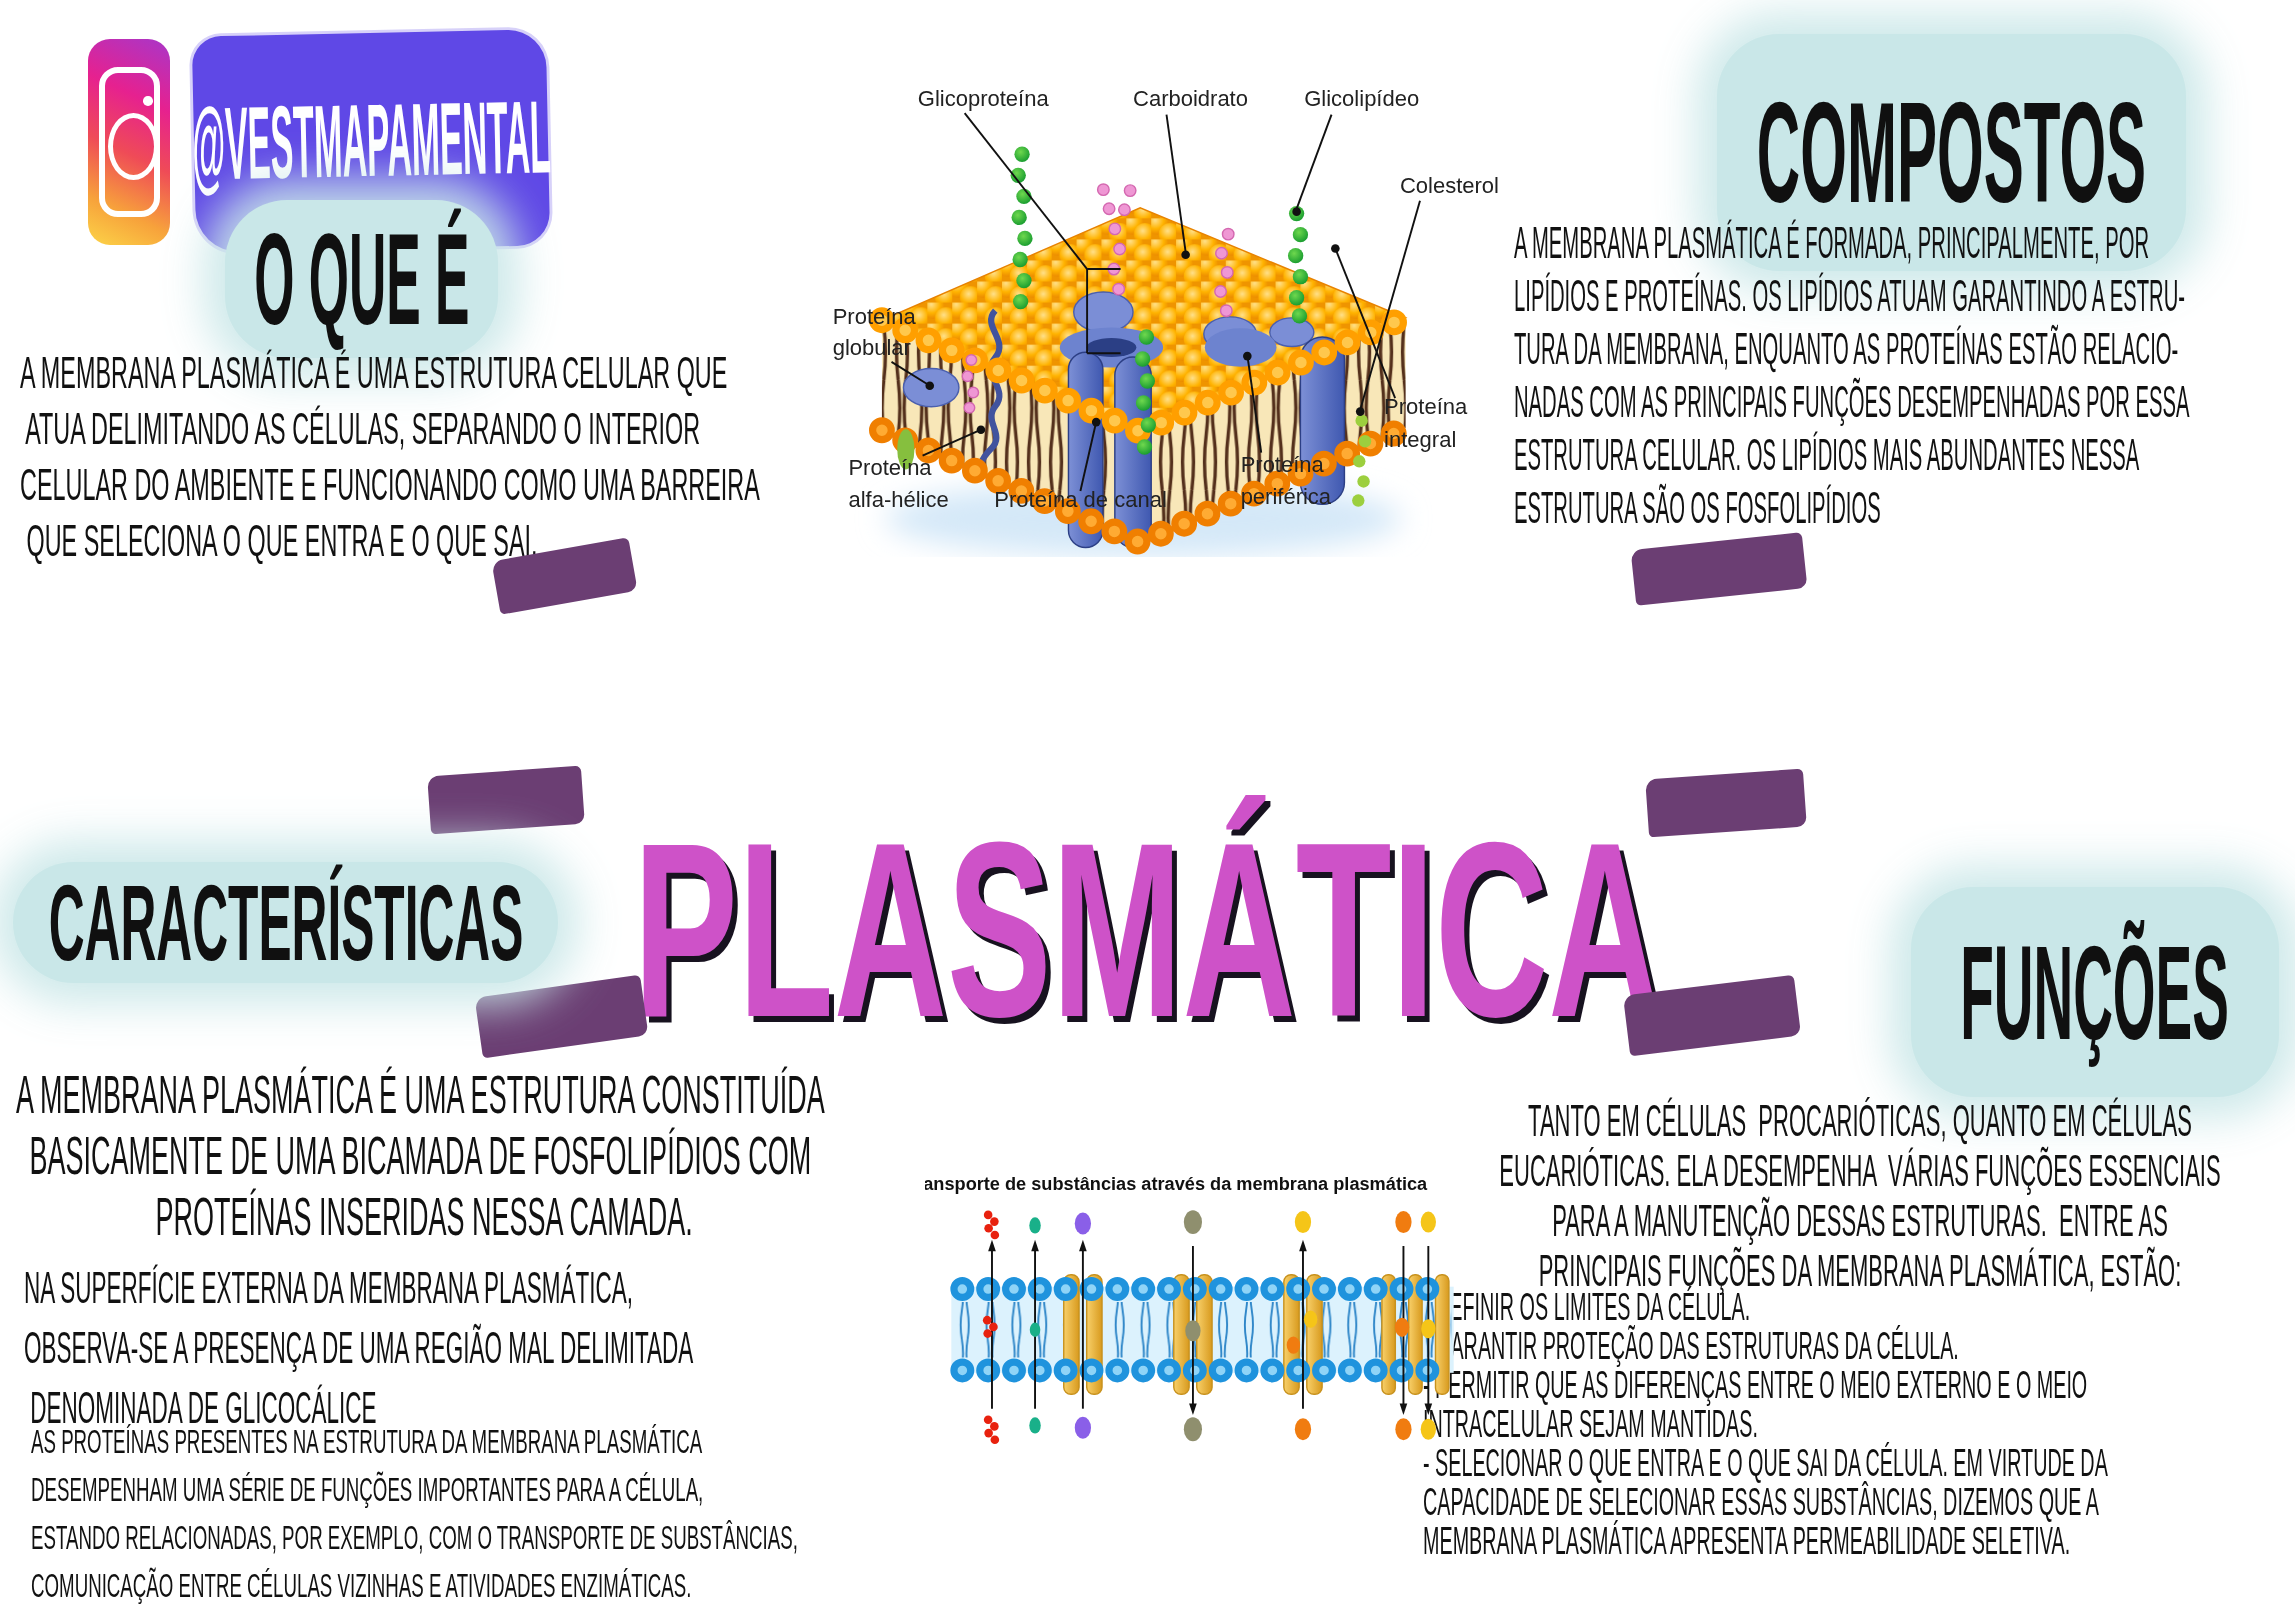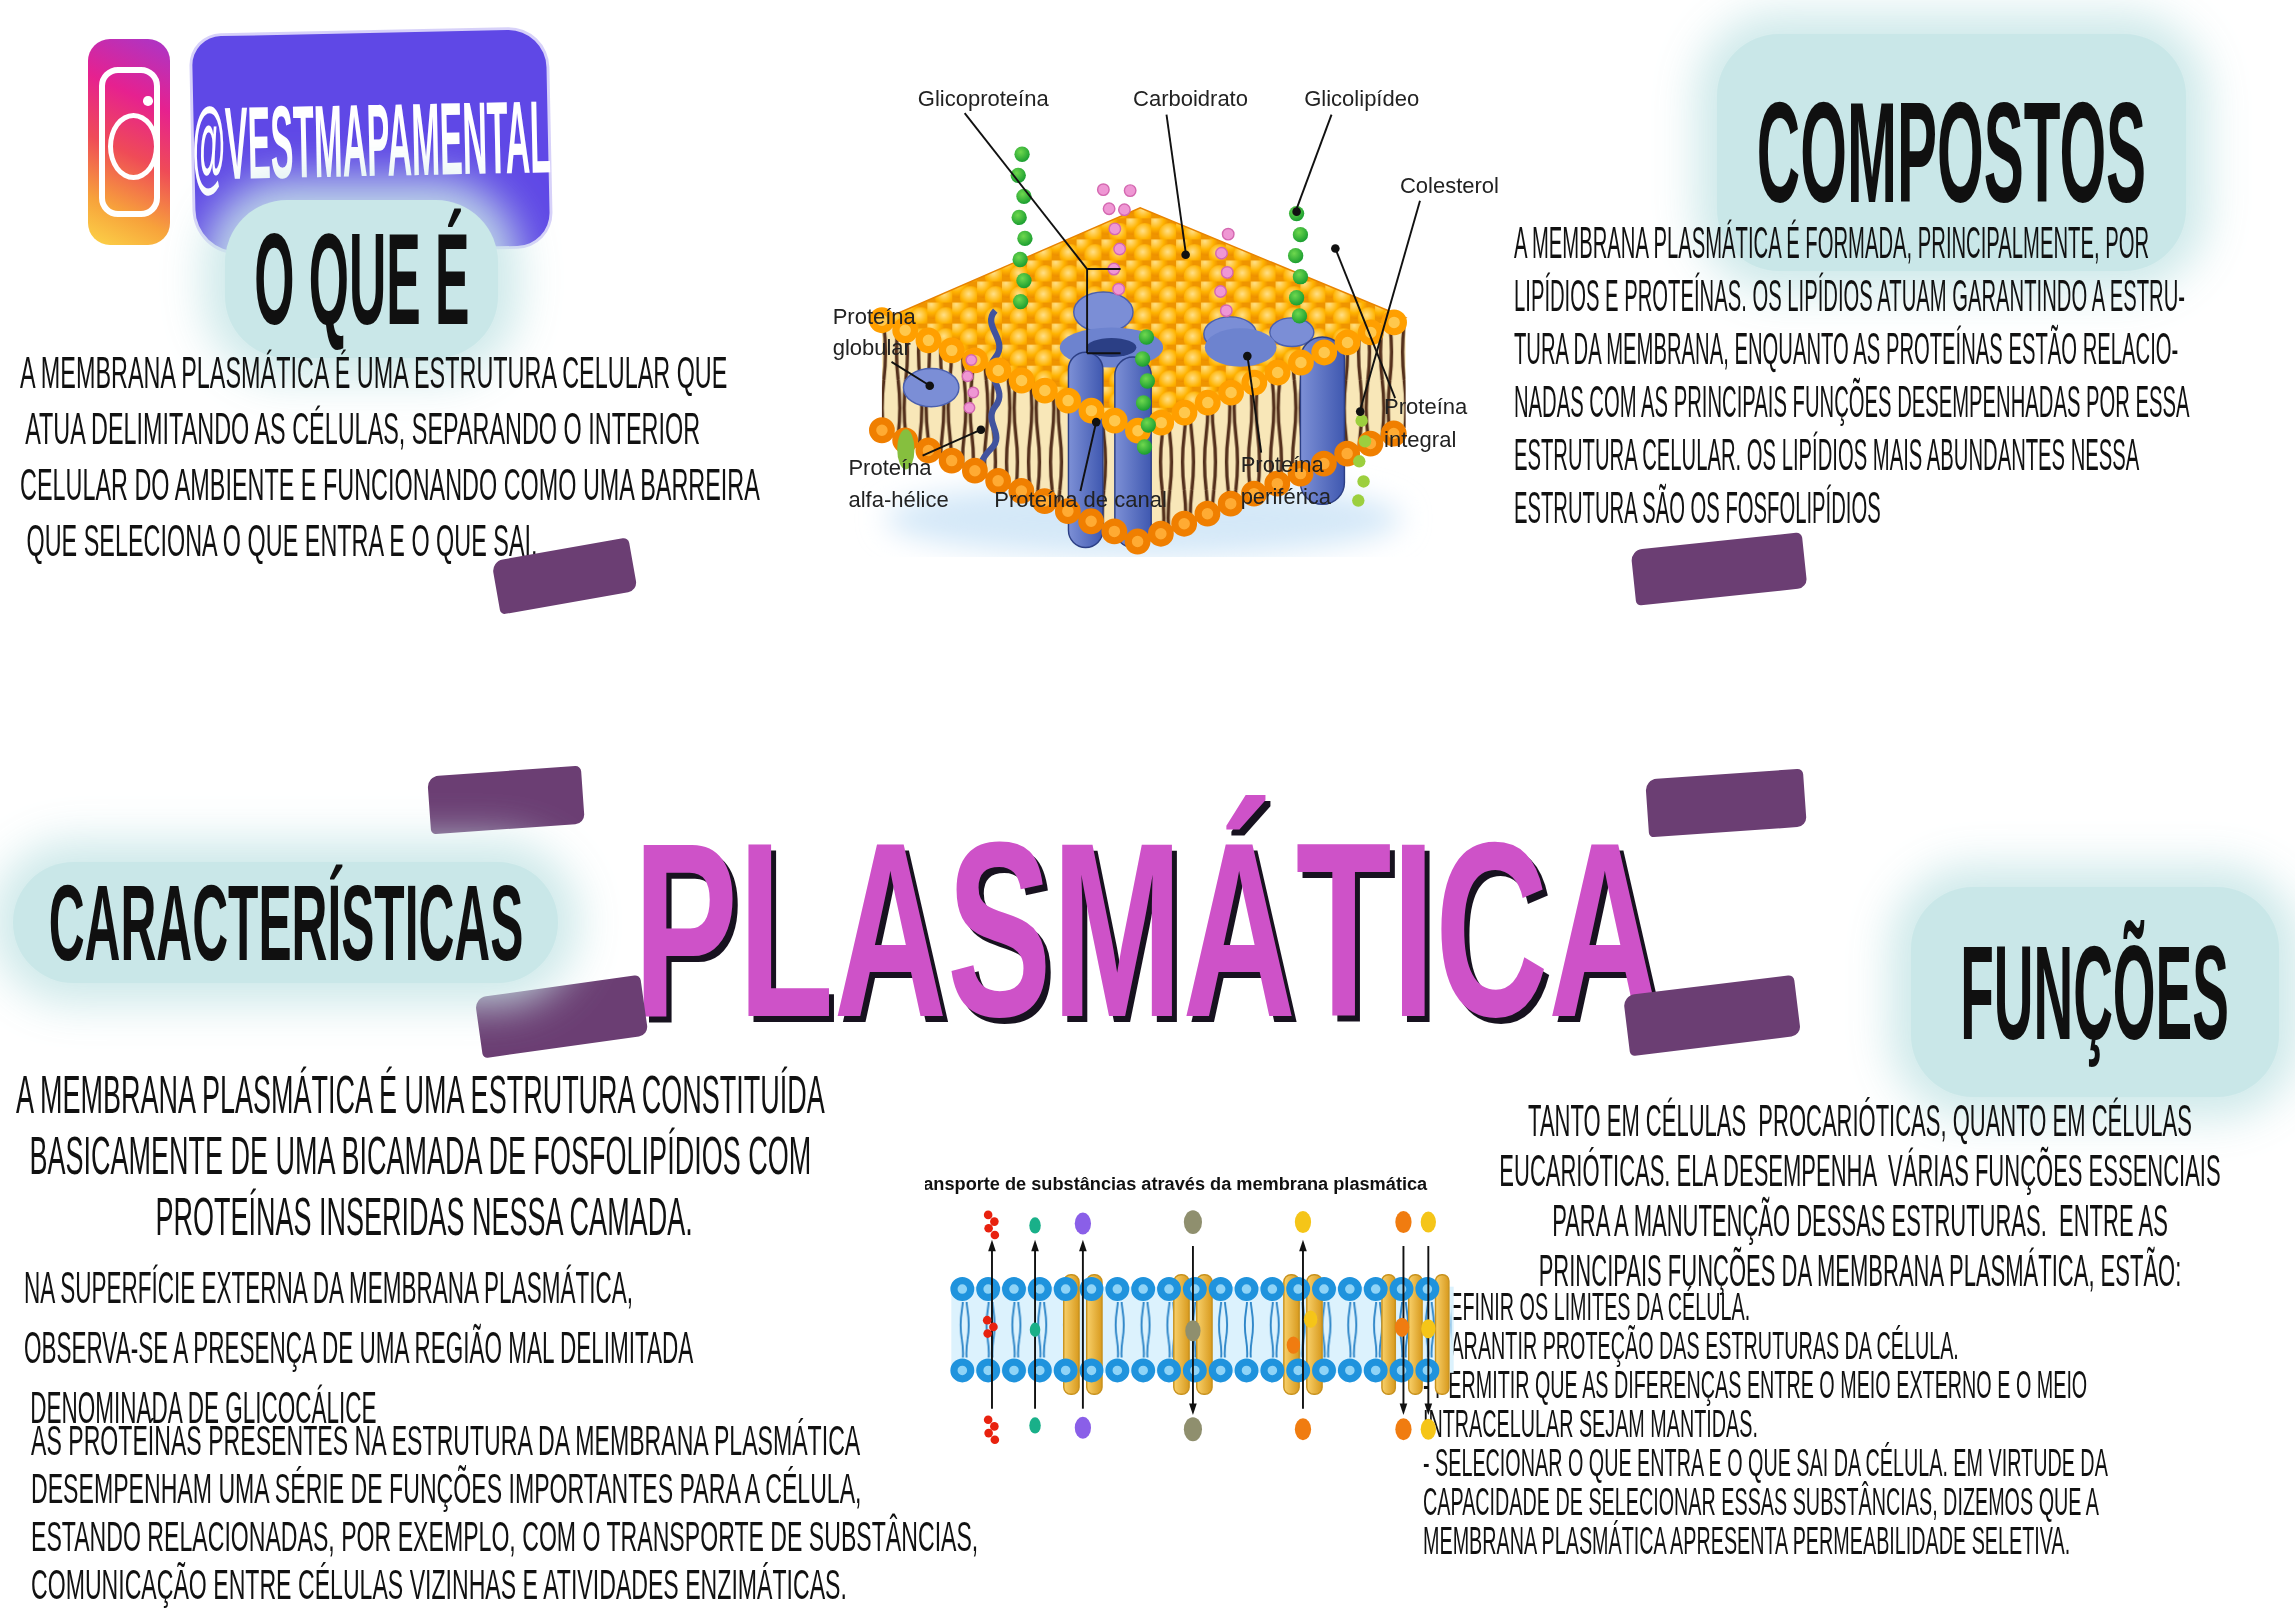--- a/index.html
+++ b/index.html
@@ -103,21 +103,21 @@
       <div class="ln"> PROTEÍNAS INSERIDAS NESSA CAMADA.</div>
     </span>
   </div>
   <div class="para hand" style="left:24px;top:1258px;font-size:45px;line-height:60px;">
     <span class="scale" style="transform:scaleX(.50);">
       <div class="ln">NA SUPERFÍCIE EXTERNA DA MEMBRANA PLASMÁTICA,</div>
       <div class="ln">OBSERVA-SE A PRESENÇA DE UMA REGIÃO MAL DELIMITADA</div>
       <div class="ln"> DENOMINADA DE GLICOCÁLICE</div>
     </span>
   </div>
-  <div class="para hand" style="left:31px;top:1417px;font-size:42px;line-height:48px;">
+  <div class="para hand" style="left:31px;top:1417px;font-size:34px;line-height:48px;">
     <span class="scale" style="transform:scaleX(.55);">
       <div class="ln">AS PROTEÍNAS PRESENTES NA ESTRUTURA DA MEMBRANA PLASMÁTICA</div>
       <div class="ln">DESEMPENHAM UMA SÉRIE DE FUNÇÕES IMPORTANTES PARA A CÉLULA,</div>
       <div class="ln">ESTANDO RELACIONADAS, POR EXEMPLO, COM O TRANSPORTE DE SUBSTÂNCIAS,</div>
       <div class="ln">COMUNICAÇÃO ENTRE CÉLULAS VIZINHAS E ATIVIDADES ENZIMÁTICAS.</div>
     </span>
   </div>
 
   <div class="blob" style="left:1911px;top:887px;width:368px;height:210px;"></div>
   <div class="heading" style="left:1911px;top:887px;width:368px;height:210px;align-items:center;">

